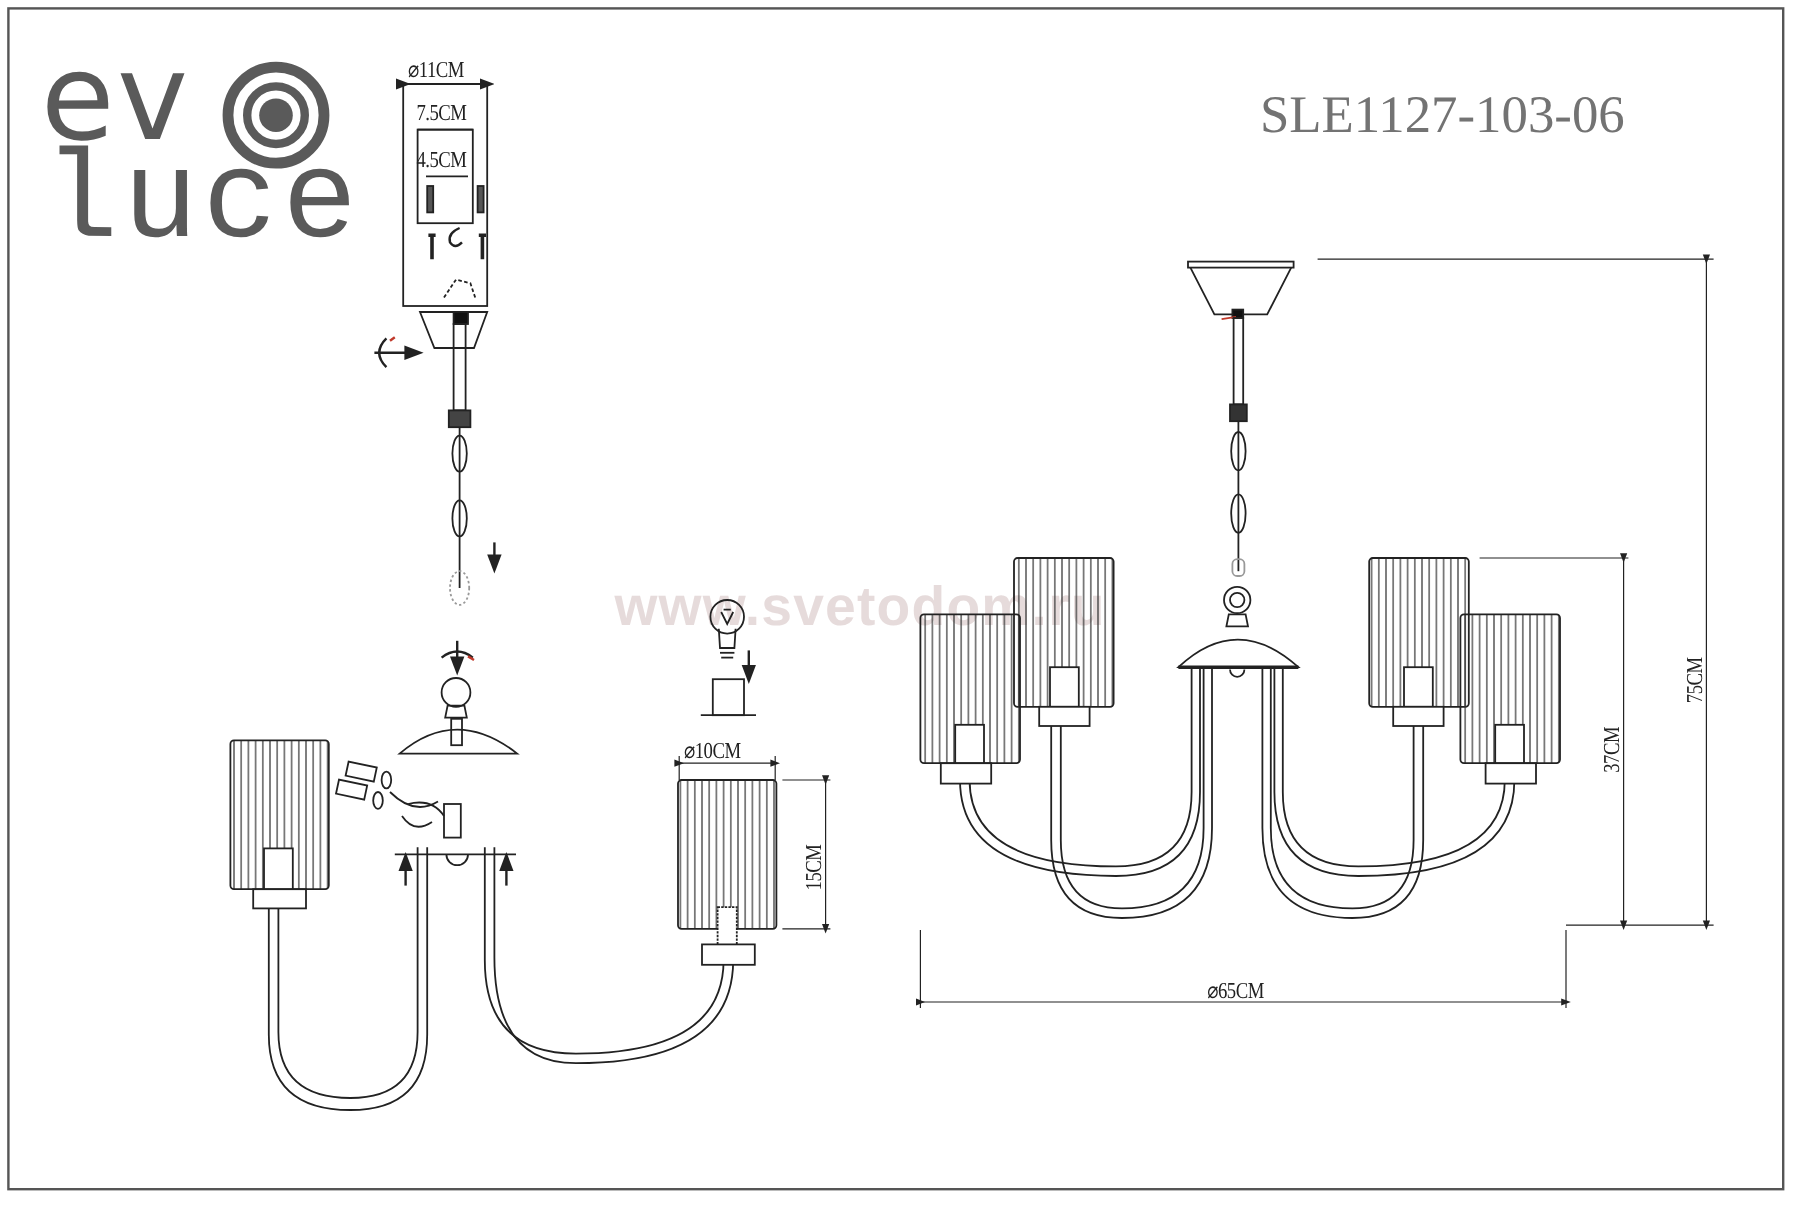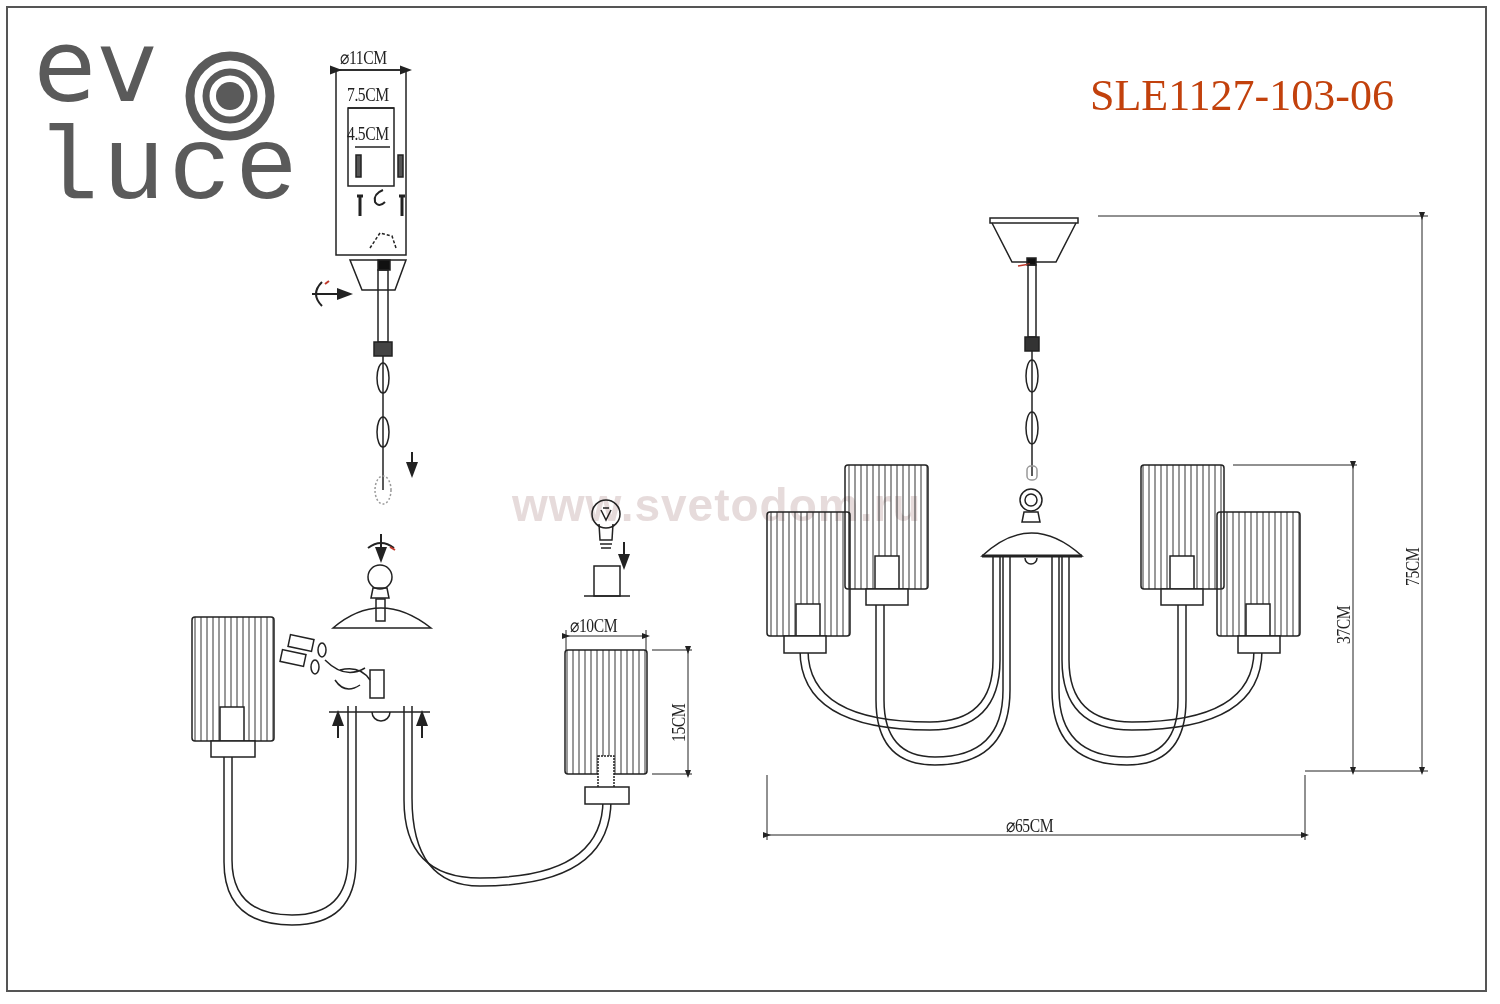--- a/index.html
+++ b/index.html
@@ -1,22 +1,22 @@
 <!DOCTYPE html>
 <html><head>
 <meta charset="utf-8">
 <style>
   html, body { margin: 0; padding: 0; background: #ffffff; }
   body { width: 1500px; height: 1004px; position: relative; overflow: hidden; font-family: "Liberation Sans", sans-serif; }
   .sheet { position: absolute; left: 6px; top: 6px; width: 1481px; height: 986px; border: 2px solid #555; box-sizing: border-box; background: #fff; }
   svg.drawing { position: absolute; left: 0; top: 0; width: 1500px; height: 1004px; }
   .logo-text { position: absolute; color: #5a5a5a; font-family: "DejaVu Sans", sans-serif; font-weight: normal; letter-spacing: 2px; line-height: 1; }
-  .logo-ev { left: 34px; top: 17px; font-size: 100px; }
+  .logo-ev { left: 34px; top: 32px; font-size: 100px; }
   .logo-luce { left: 36px; top: 118px; font-size: 104px; letter-spacing: 4px; font-family: Liberation Mono, monospace; }
-  .model-title { position: absolute; left: 1050px; top: 70px; font-family: "Liberation Serif", serif; font-size: 44px; color: #c2410c; white-space: nowrap; margin-left: 40px; }
+  .model-title { position: absolute; left: 1050px; top: 70px; font-family: "Liberation Serif", serif; font-size: 44px; color: #737373; white-space: nowrap; }
   .dim { position: absolute; font-family: "Liberation Serif", serif; font-size: 19px; color: #222; white-space: nowrap; transform-origin: left top; letter-spacing: -0.5px; }
   .dim.narrow { transform: scaleX(0.82); }
   .dim.vert { transform: rotate(-90deg) scaleX(0.82); }
   .watermark { position: absolute; left: 512px; top: 478px; font-family: "Liberation Sans", sans-serif; font-weight: bold; font-size: 46px; color: rgba(190,160,160,0.38); letter-spacing: 1px; white-space: nowrap; }
 </style>
 </head>
 <body>
 
 <div class="sheet"></div>
 

